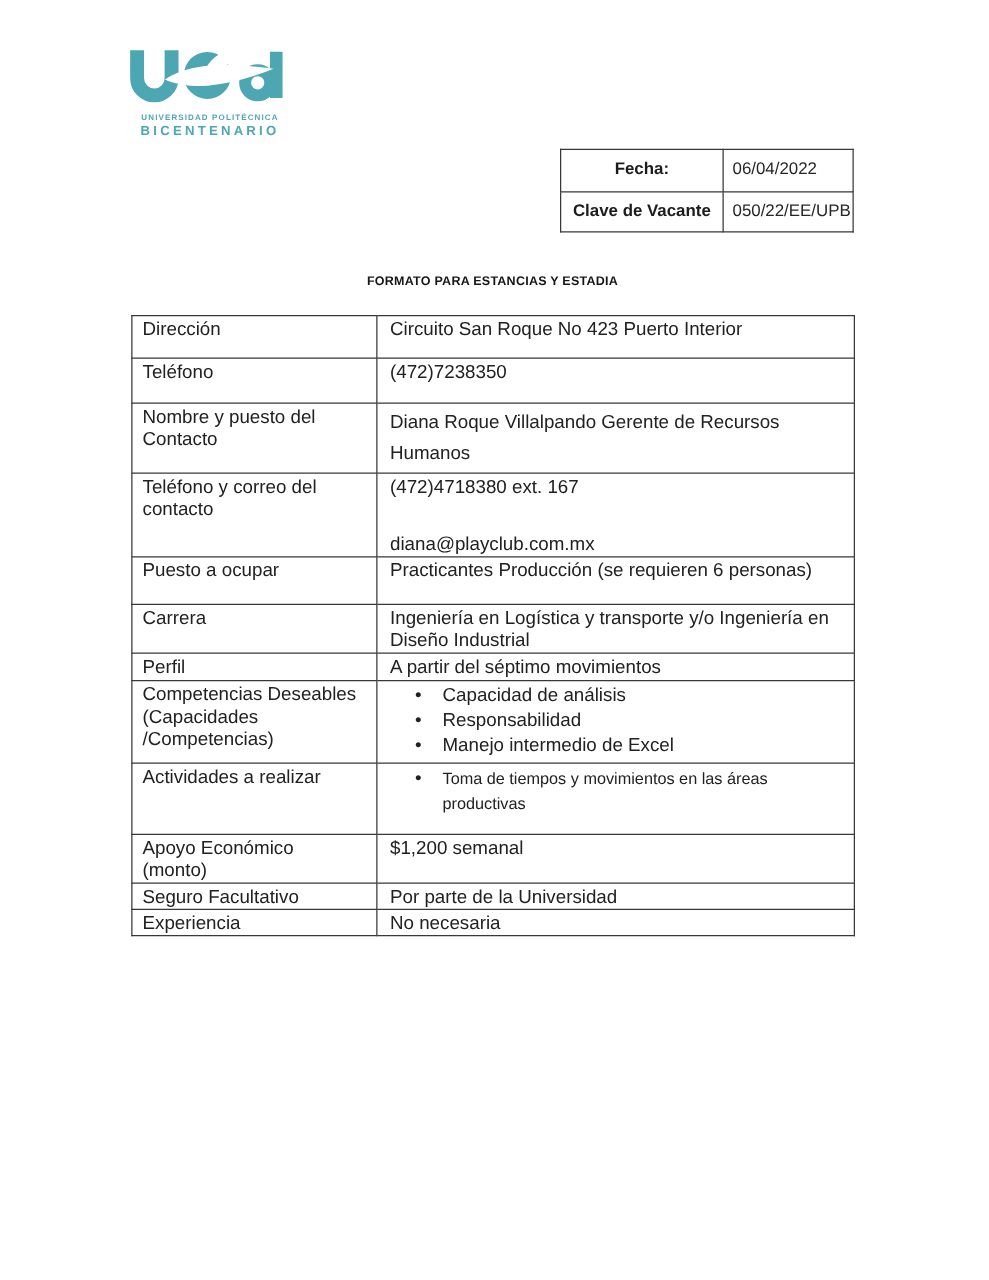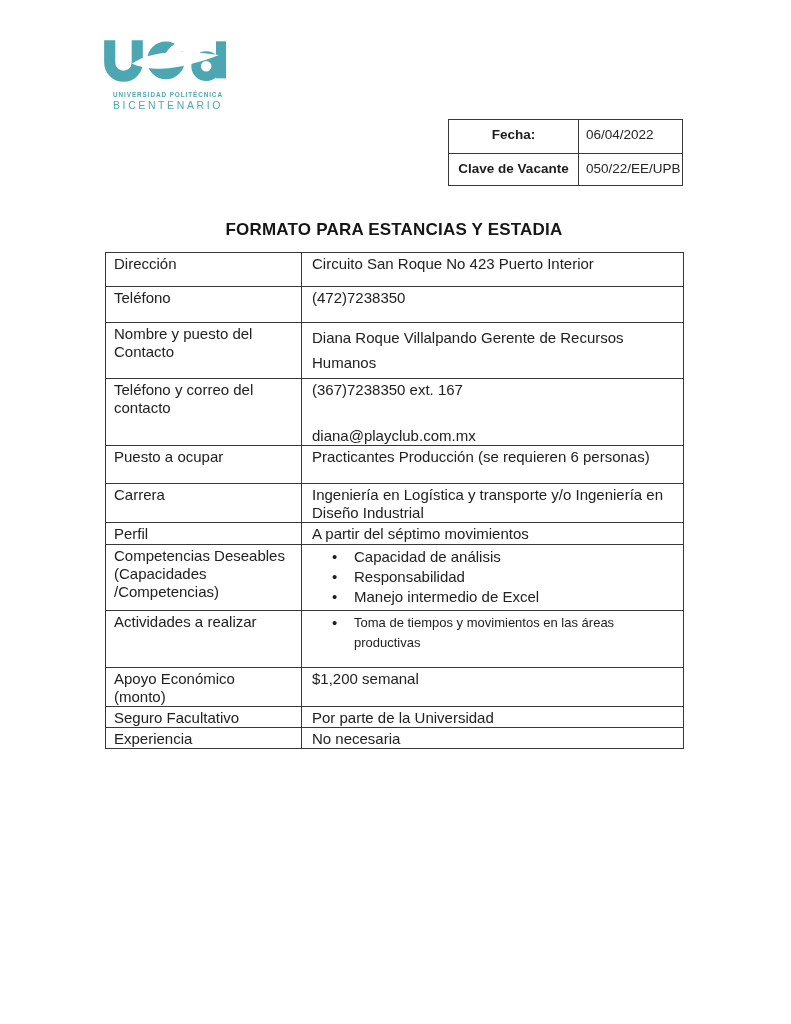--- a/index.html
+++ b/index.html
@@ -24,21 +24,21 @@
     text-align: center;
     color: #4da7b2;
   }
   .logo svg { display: block; margin: 0 auto; }
   .logo-line1 {
     font-size: 6.4px; font-weight: bold;
     letter-spacing: 0.9px; white-space: nowrap;
     margin-top: 2px;
   }
   .logo-line2 {
-    font-size: 10.5px; font-weight: normal;
+    font-size: 10.5px; font-weight: bold;
     letter-spacing: 2.6px; white-space: nowrap;
     margin-top: 1px;
   }
 
   
   table.meta {
     position: absolute;
     left: 448px; top: 119px;
     width: 234px;
     border-collapse: collapse;
@@ -59,21 +59,21 @@
     padding: 7px 0 0 7px;
     color: #262626;
   }
 
   
   .title {
     position: absolute;
     left: 105px; top: 220px;
     width: 578px;
     text-align: center;
-    font-size: 17px;
+    font-size: 10px;
     font-weight: bold;
     letter-spacing: 0.2px;
     color: #161616;
   }
 
   
   table.main {
     position: absolute;
     left: 105px; top: 252px;
     width: 578px;
@@ -172,21 +172,21 @@
         <tr style="height: 56px;">
           <th>Nombre y puesto del Contacto</th>
           <td class="value loose">
             <div class="line">Diana Roque Villalpando Gerente de Recursos</div>
             <div class="line">Humanos</div>
           </td>
         </tr>
         <tr style="height: 63px;">
           <th>Teléfono y correo del contacto</th>
           <td class="value spaced">
-            <div class="line">(367)7238350 ext. 167</div>
+            <div class="line">(472)4718380 ext. 167</div>
             <div class="line">diana@playclub.com.mx</div>
           </td>
         </tr>
         <tr style="height: 38px;">
           <th>Puesto a ocupar</th>
           <td class="value">
             <div class="line">Practicantes Producción (se requieren 6 personas)</div>
           </td>
         </tr>
         <tr style="height: 37px;">

